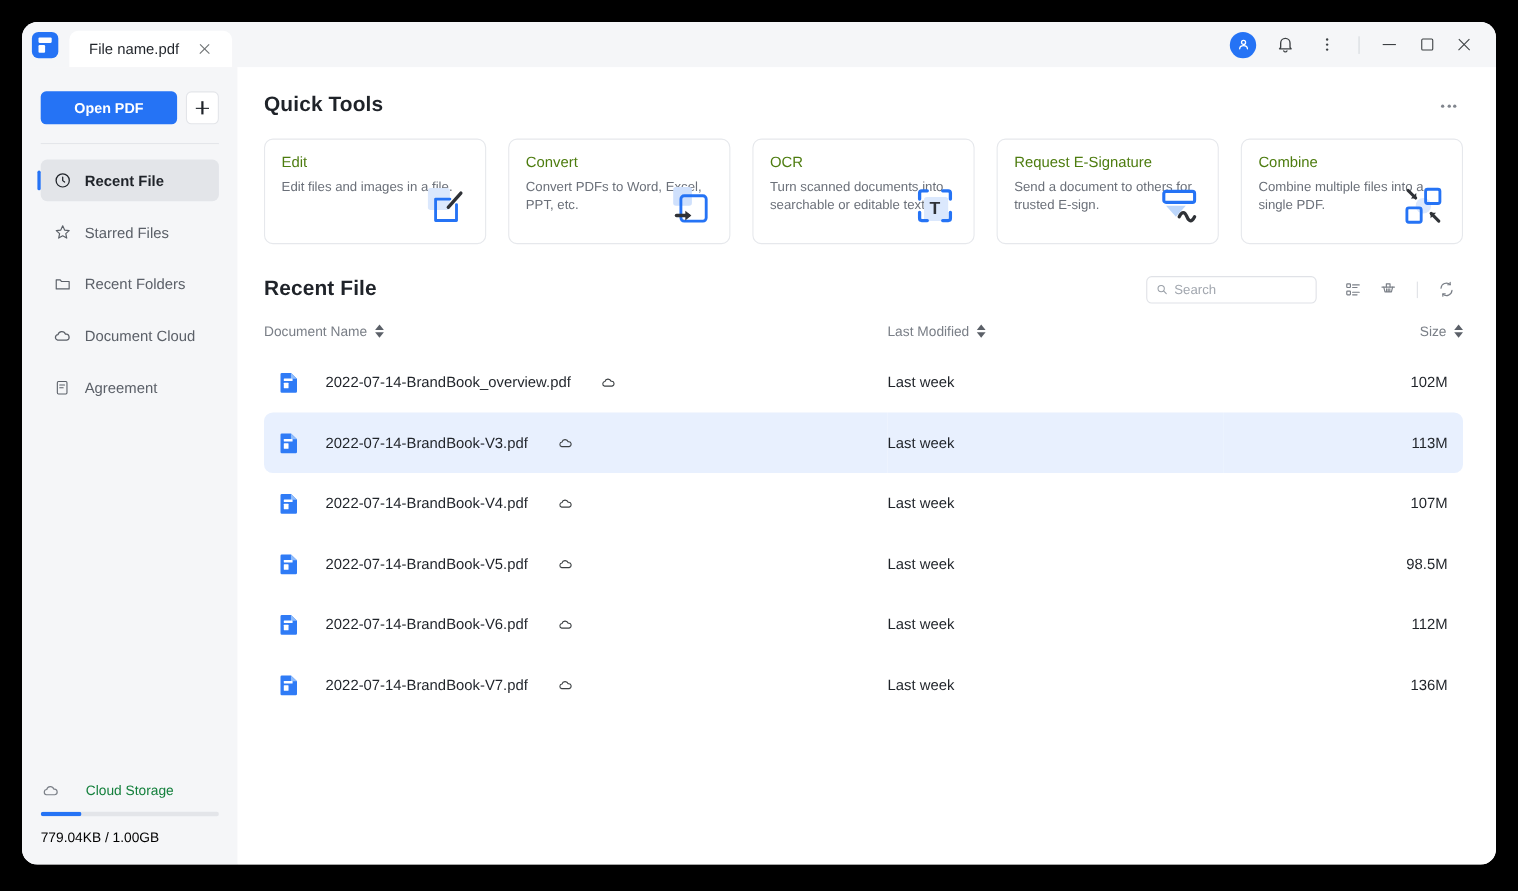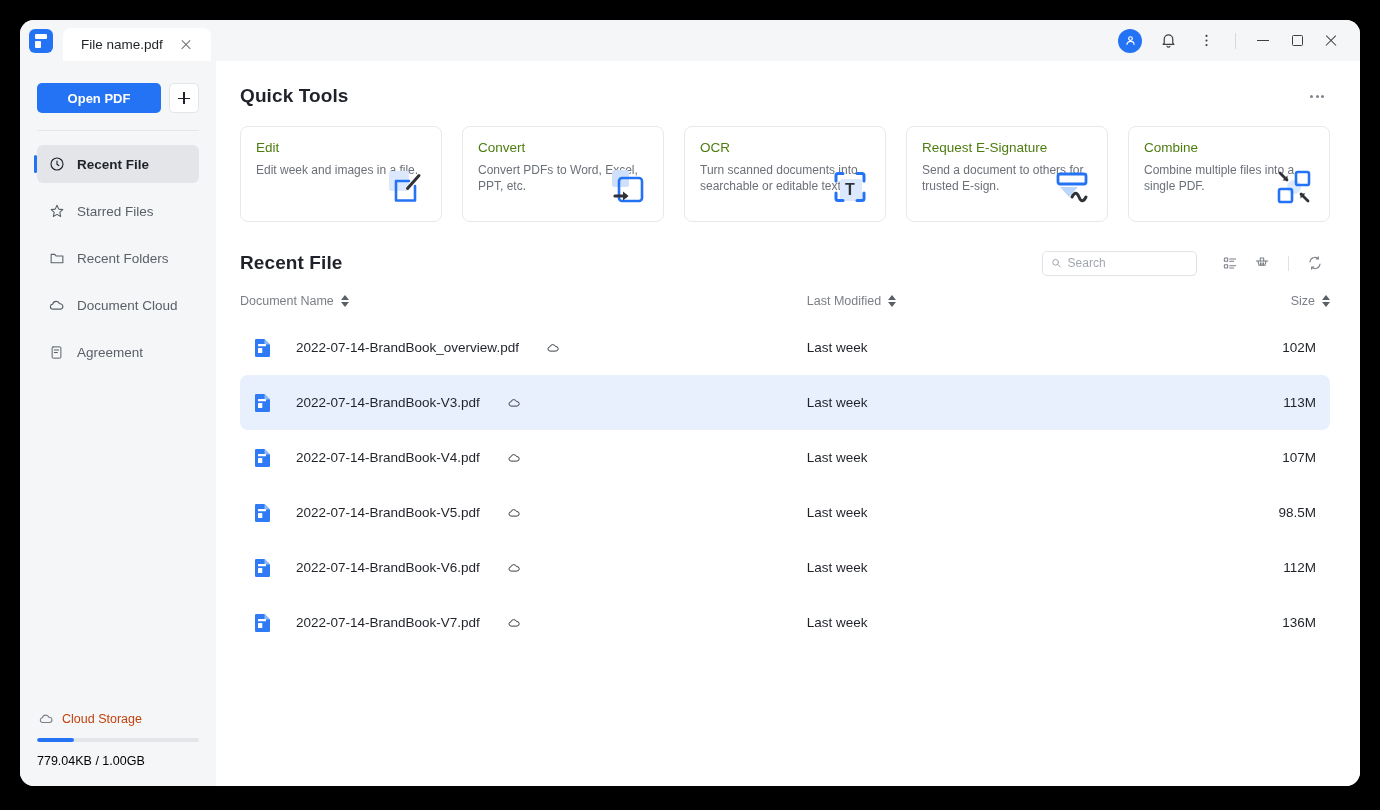--- a/index.html
+++ b/index.html
@@ -157,21 +157,21 @@
     font-weight: bold;
   }
   .sb-item.active::before {
     content: "";
     position: absolute; left: -3px; top: 10px;
     width: 3px; height: 18px;
     background: #2573f5; border-radius: 2px;
   }
   .sb-icon { width: 17px; height: 17px; flex: 0 0 17px; display: flex; align-items: center; justify-content: center; }
   .sb-footer { margin-top: auto; padding-bottom: 18px; }
-  .cloud-row { display: flex; align-items: center; gap: 8px; color: #c2410c; font-size: 12.5px; }
+  .cloud-row { display: flex; align-items: center; gap: 24px; color: #15803d; font-size: 12.5px; }
   .progress {
     margin-top: 11px;
     height: 4px;
     background: #e3e5e9;
     border-radius: 2px;
     overflow: hidden;
   }
   .progress > span { display: block; height: 100%; background: #2573f5; border-radius: 2px; }
   .quota { margin-top: 12px; font-size: 12.5px; color: #000000; }
 
@@ -377,21 +377,21 @@
             <i></i>
             <i></i>
         </div>
       </div>
 
       <div class="cards">
 
         <div class="card">
           <div class="card-text">
             <div class="card-title">Edit</div>
-            <div class="card-desc">Edit week and images in a file.</div>
+            <div class="card-desc">Edit files and images in a file.</div>
           </div>
           <svg class="card-icon" viewBox="0 0 42 42">
             <rect x="4" y="5" width="20" height="20" rx="2.5" fill="#dbe8fd"></rect>
             <path d="M30 20v14.5H11V15h13" fill="none" stroke="#2573f5" stroke-width="2.6" stroke-linecap="round" stroke-linejoin="round"></path>
             <path d="M22.5 22.5 34 9.5" fill="none" stroke="#2f3237" stroke-width="3" stroke-linecap="round"></path>
           </svg>
         </div>
 
         <div class="card">
           <div class="card-text">

